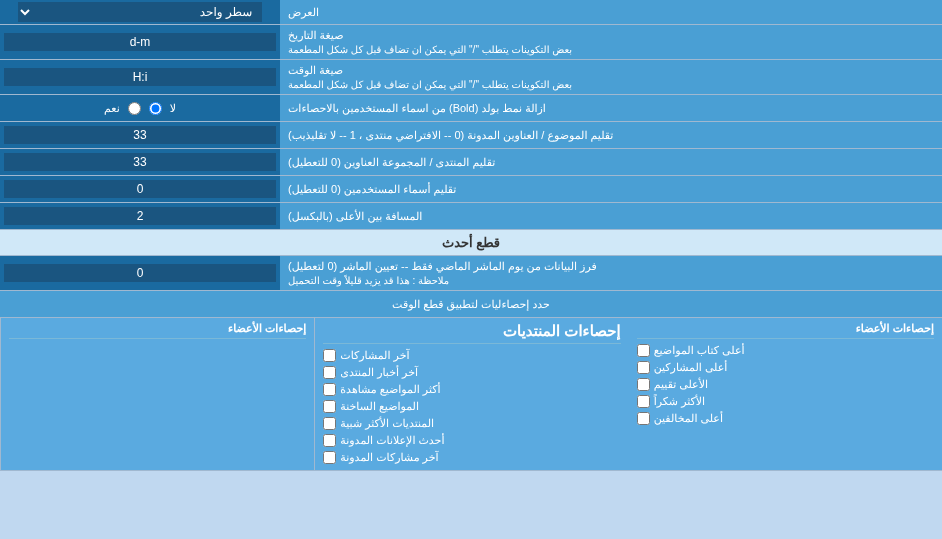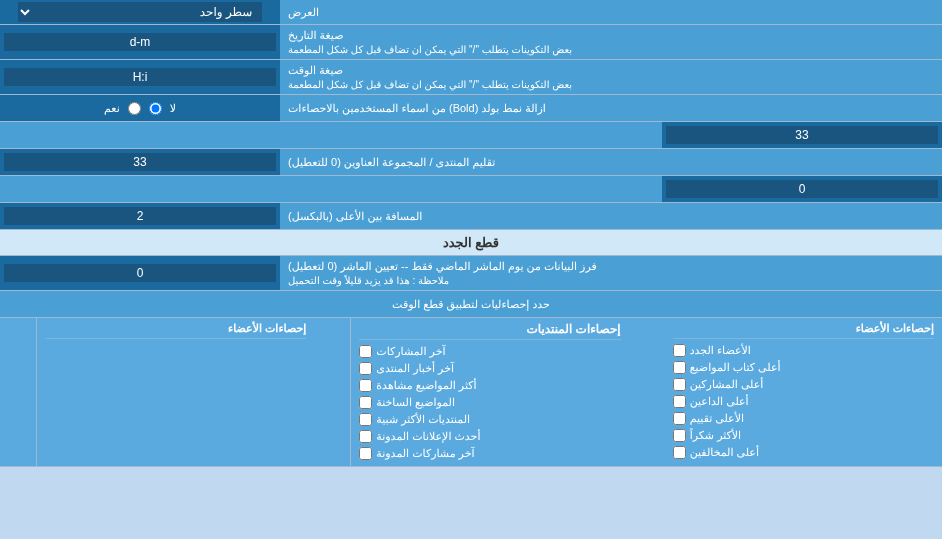--- a/index.html
+++ b/index.html
@@ -90,21 +90,20 @@
       display: flex;
       flex-direction: row;
       background: #5aaae0;
       border-bottom: 1px solid #a0b8d0;
     }
 
     .checkbox-column {
       flex: 1;
       padding: 4px 8px;
       border-left: 1px solid #a0b8d0;
-      margin-left: 36px;
     }
 
     .checkbox-column:first-child {
       border-left: none;
     }
 
     .checkbox-item {
       display: flex;
       align-items: center;
       justify-content: flex-end;
@@ -214,51 +213,57 @@
     <div class="radio-row">
       <label><span>لا</span></label>
       <input type="radio" name="bold" value="no" checked="" style="">
       <input type="radio" name="bold" value="yes" style="">
       <label><span>نعم</span></label>
     </div>
   </div>
 </div>
 
 <div class="row" style="background:#4a9fd4;">
+  <div class="row-label">
+    <span>تقليم الموضوع / العناوين المدونة (0 -- الافتراضي منتدى ، 1 -- لا تقليذيب)</span>
+  </div>
   <div class="row-input">
     <input type="text" value="33" style="">
   </div>
 </div>
 
 <div class="row" style="background:#4a9fd4;">
   <div class="row-label">
     <span>تقليم المنتدى / المجموعة العناوين (0 للتعطيل)</span>
   </div>
   <div class="row-input">
     <input type="text" value="33" style="">
   </div>
 </div>
 
 <div class="row" style="background:#4a9fd4;">
+  <div class="row-label">
+    <span>تقليم أسماء المستخدمين (0 للتعطيل)</span>
+  </div>
   <div class="row-input">
     <input type="text" value="0" style="">
   </div>
 </div>
 
 <div class="row" style="background:#4a9fd4;">
   <div class="row-label">
     <span>المسافة بين الأعلى (بالبكسل)</span>
   </div>
   <div class="row-input">
     <input type="text" value="2" style="">
   </div>
 </div>
 
 <div class="section-header">
-  <span>قطع الجدد</span>
+  <span>قطع أحدث</span>
 </div>
 
 <div class="row" style="background:#4a9fd4;">
   <div class="row-label">
     <div class="row-double-label">
       <span>فرز البيانات من يوم الماشر الماضي فقط -- تعيين الماشر (0 لتعطيل)</span>
       <span class="multi-label note-text">ملاحظة : هذا قد يزيد قليلاً وقت التحميل</span>
     </div>
   </div>
   <div class="row-input">
@@ -272,51 +277,43 @@
   </div>
 </div>
 
 <div class="checkboxes-area">
 
   <div class="checkbox-column">
     <div style="color:#fff; font-weight:bold; font-size:11px; text-align:right; padding-bottom:3px; border-bottom:1px solid #7ab8d8; margin-bottom:3px;">
       <span>إحصاءات الأعضاء</span>
     </div>
     <div class="checkbox-item">
-      <span>الأعضاء الجدد</span>
-      <input type="checkbox" style="">
-    </div>
-    <div class="checkbox-item">
       <span>أعلى كتاب المواضيع</span>
       <input type="checkbox" style="">
     </div>
     <div class="checkbox-item">
       <span>أعلى المشاركين</span>
       <input type="checkbox" style="">
     </div>
     <div class="checkbox-item">
-      <span>أعلى الداعين</span>
-      <input type="checkbox" style="">
-    </div>
-    <div class="checkbox-item">
       <span>الأعلى تقييم</span>
       <input type="checkbox" style="">
     </div>
     <div class="checkbox-item">
       <span>الأكثر شكراً</span>
       <input type="checkbox" style="">
     </div>
     <div class="checkbox-item">
       <span>أعلى المخالفين</span>
       <input type="checkbox" style="">
     </div>
   </div>
 
   <div class="checkbox-column">
-    <div style="color:#fff; font-weight:bold; font-size:12px; text-align:right; padding-bottom:3px; border-bottom:1px solid #7ab8d8; margin-bottom:3px;">
+    <div style="color:#fff; font-weight:bold; font-size:15px; text-align:right; padding-bottom:3px; border-bottom:1px solid #7ab8d8; margin-bottom:3px;">
       <span>إحصاءات المنتديات</span>
     </div>
     <div class="checkbox-item">
       <span>آخر المشاركات</span>
       <input type="checkbox" style="">
     </div>
     <div class="checkbox-item">
       <span>آخر أخبار المنتدى</span>
       <input type="checkbox" style="">
     </div>

